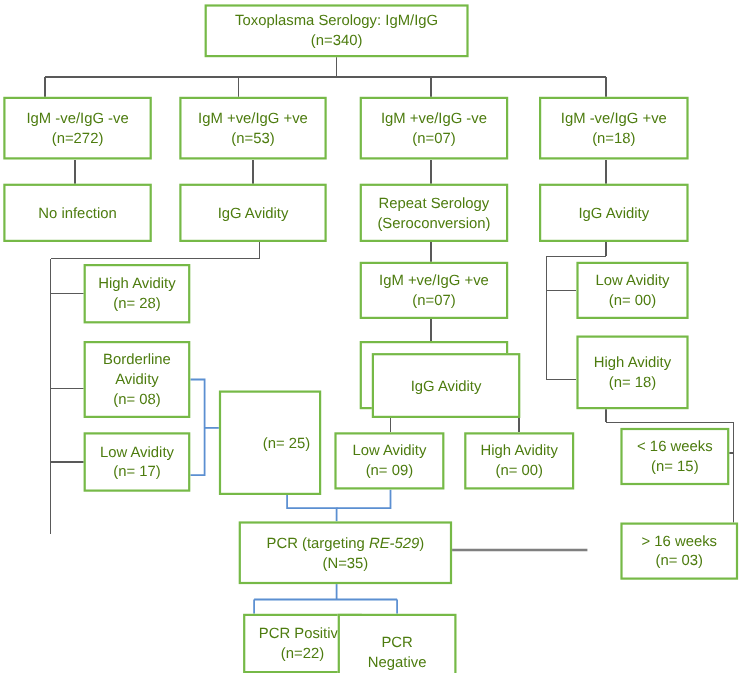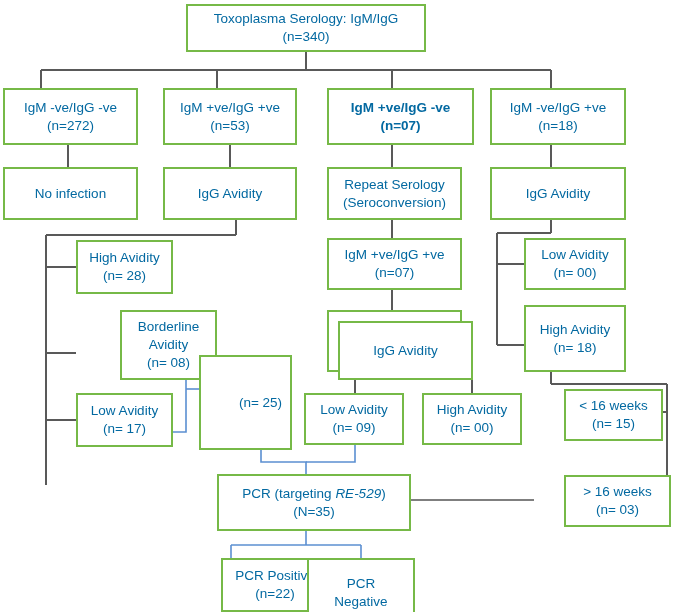--- a/index.html
+++ b/index.html
@@ -26,21 +26,21 @@
   .node {
     position: absolute;
     box-sizing: border-box;
     border: 2px solid #76b947;
     background: #ffffff;
     display: flex;
     flex-direction: column;
     align-items: center;
     justify-content: center;
     text-align: center;
-    color: #0369a1;
+    color: #4d7c0f;
     font-size: 13.5px;
     line-height: 1.32;
     z-index: 5;
   }
   .node .ln {
     display: block;
     white-space: nowrap;
   }
   .node.ghost {
     z-index: 4;
@@ -117,21 +117,21 @@
   </div>
 
   <div class="node" style="left:3px; top:88px; width:135px; height:57px;">
     <span class="ln">IgM -ve/IgG -ve</span>
     <span class="ln">(n=272)</span>
   </div>
   <div class="node" style="left:163px; top:88px; width:134px; height:57px;">
     <span class="ln">IgM +ve/IgG +ve</span>
     <span class="ln">(n=53)</span>
   </div>
-  <div class="node" style="left:327px; top:88px; width:147px; height:57px;font-weight:bold;">
+  <div class="node" style="left:327px; top:88px; width:135px; height:57px;">
     <span class="ln">IgM +ve/IgG -ve</span>
     <span class="ln">(n=07)</span>
   </div>
   <div class="node" style="left:490px; top:88px; width:136px; height:57px;">
     <span class="ln">IgM -ve/IgG +ve</span>
     <span class="ln">(n=18)</span>
   </div>
 
   <div class="node" style="left:3px; top:167px; width:135px; height:53px;">
     <span class="ln">No infection</span>
@@ -144,21 +144,21 @@
     <span class="ln">(Seroconversion)</span>
   </div>
   <div class="node" style="left:490px; top:167px; width:136px; height:53px;">
     <span class="ln">IgG Avidity</span>
   </div>
 
   <div class="node" style="left:76px; top:240px; width:97px; height:54px;">
     <span class="ln">High Avidity</span>
     <span class="ln">(n= 28)</span>
   </div>
-  <div class="node" style="left:76px; top:310px; width:97px; height:70px;margin-left:44px;">
+  <div class="node" style="left:76px; top:310px; width:97px; height:70px;">
     <span class="ln">Borderline</span>
     <span class="ln">Avidity</span>
     <span class="ln">(n= 08)</span>
   </div>
   <div class="node" style="left:76px; top:393px; width:97px; height:54px;">
     <span class="ln">Low Avidity</span>
     <span class="ln">(n= 17)</span>
   </div>
   <div class="node" style="left:199px; top:355px; width:93px; height:95px;padding-left:30px;">
     <span class="ln">(n= 25)</span>

